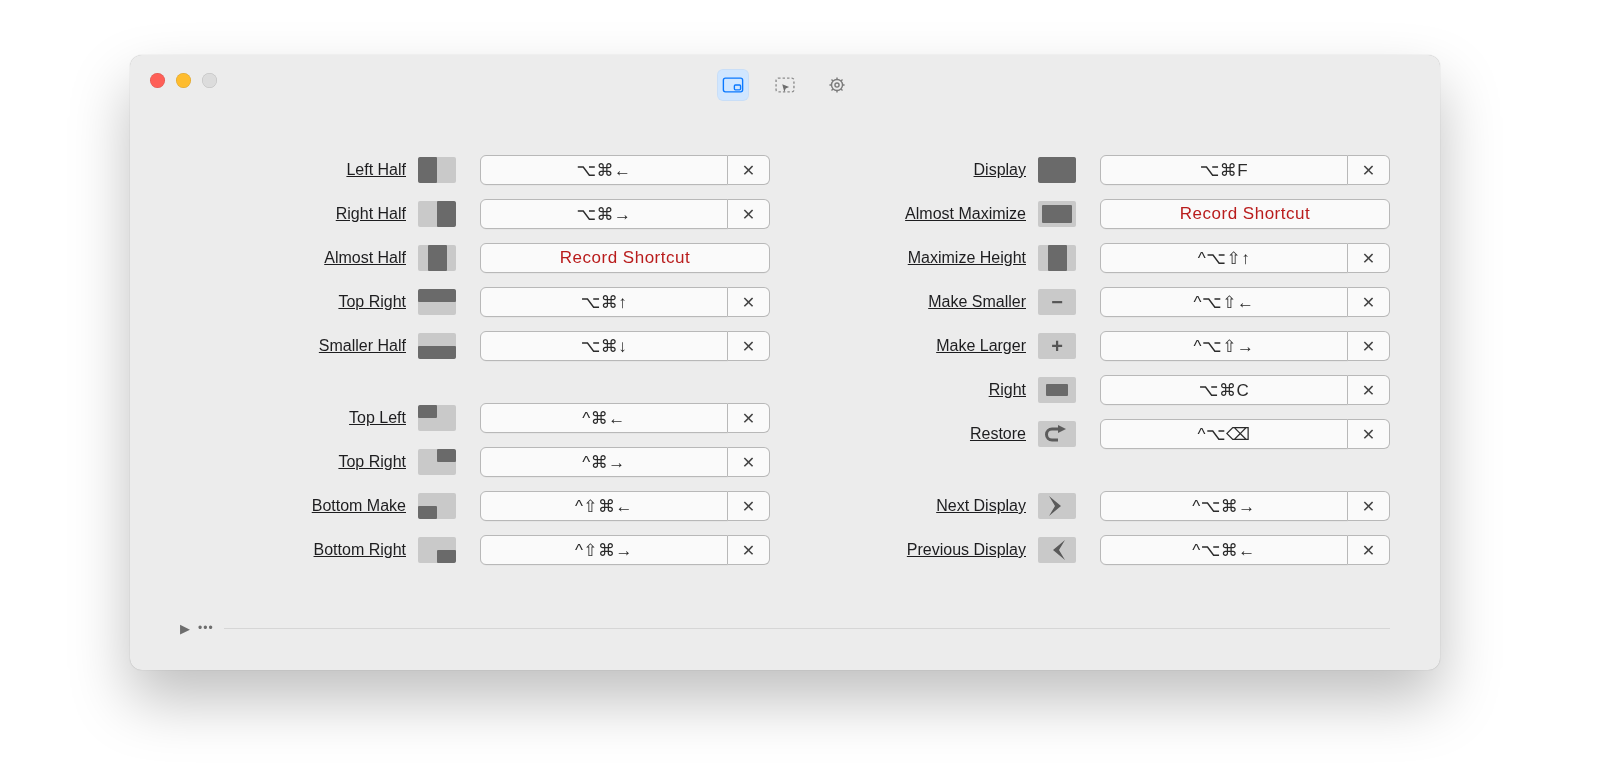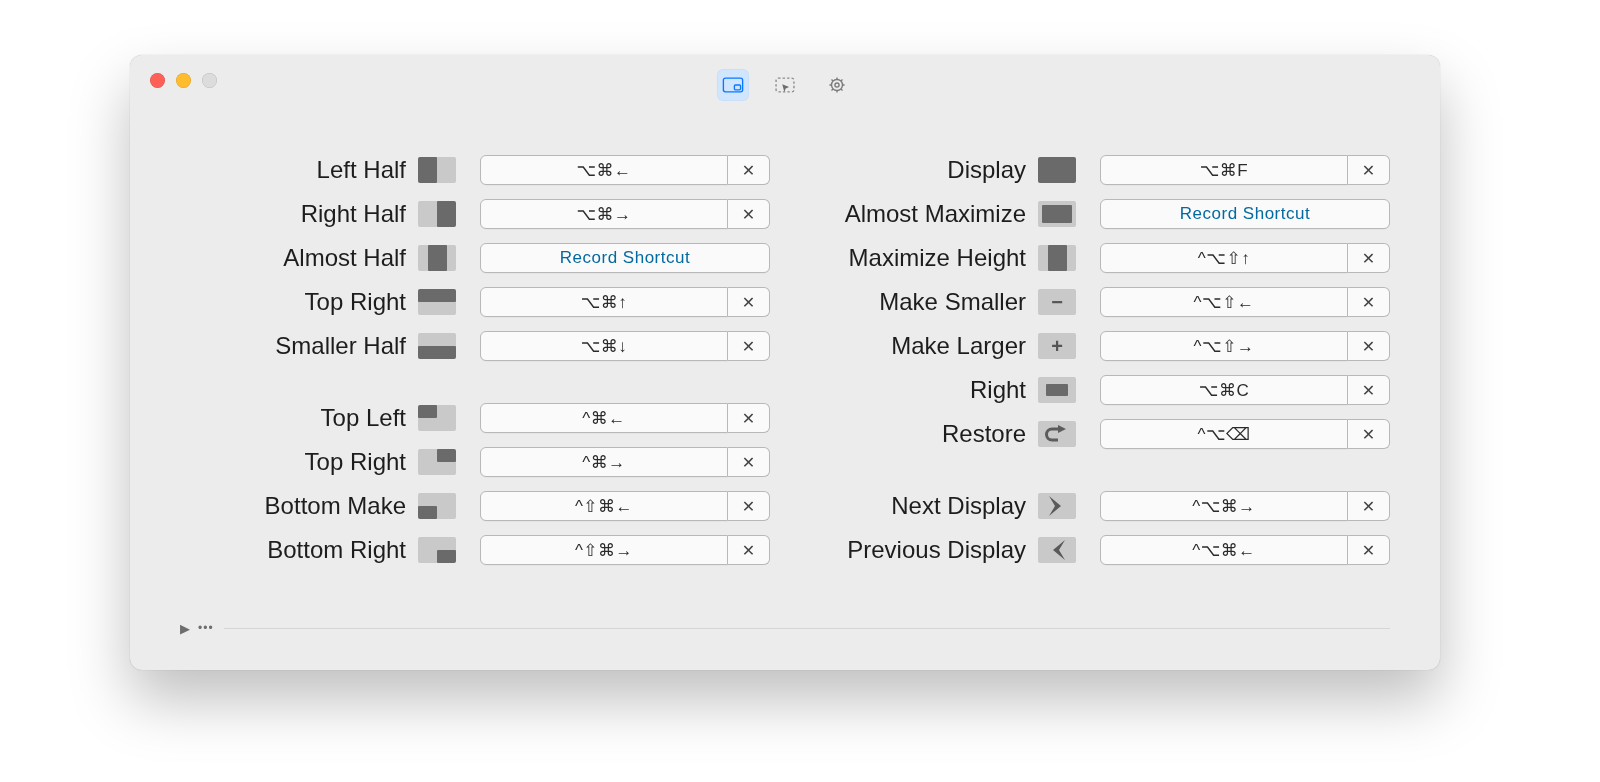--- a/index.html
+++ b/index.html
@@ -93,23 +93,24 @@
   .group + .group { margin-top: 42px; }
 
   .row {
     height: 30px;
     display: flex;
     align-items: center;
     justify-content: flex-end;
   }
 
   .label {
-    font-size: 24px;
+    font-size: 16px;
     text-align: center;
     margin-right: 12px;
+    text-decoration: underline;
   }
 
   .thumb {
     width: 38px; height: 26px;
     margin-right: 24px;
     position: relative;
     flex: 0 0 auto;
     background: var(--icon-bg);
     border-radius: 2px;
     overflow: hidden;
@@ -160,21 +161,21 @@
     letter-spacing: 0.5px;
     color: #2b2b2b;
     box-shadow: 0 0.5px 0 rgba(0,0,0,.06);
     height: 30px;
     box-sizing: border-box;
   }
   .shortcut-display.with-clear {
     border-top-right-radius: 0;
     border-bottom-right-radius: 0;
   }
-  .placeholder { color: #0369a1; font-size: 17px; }
+  .placeholder { color: #b91c1c; font-size: 17px; }
   .clear-btn {
     width: 42px;
     height: 30px;
     box-sizing: border-box;
     border: 1px solid var(--border);
     border-left: 0;
     border-top-right-radius: 6px;
     border-bottom-right-radius: 6px;
     background: var(--field-bg);
     display: flex;

